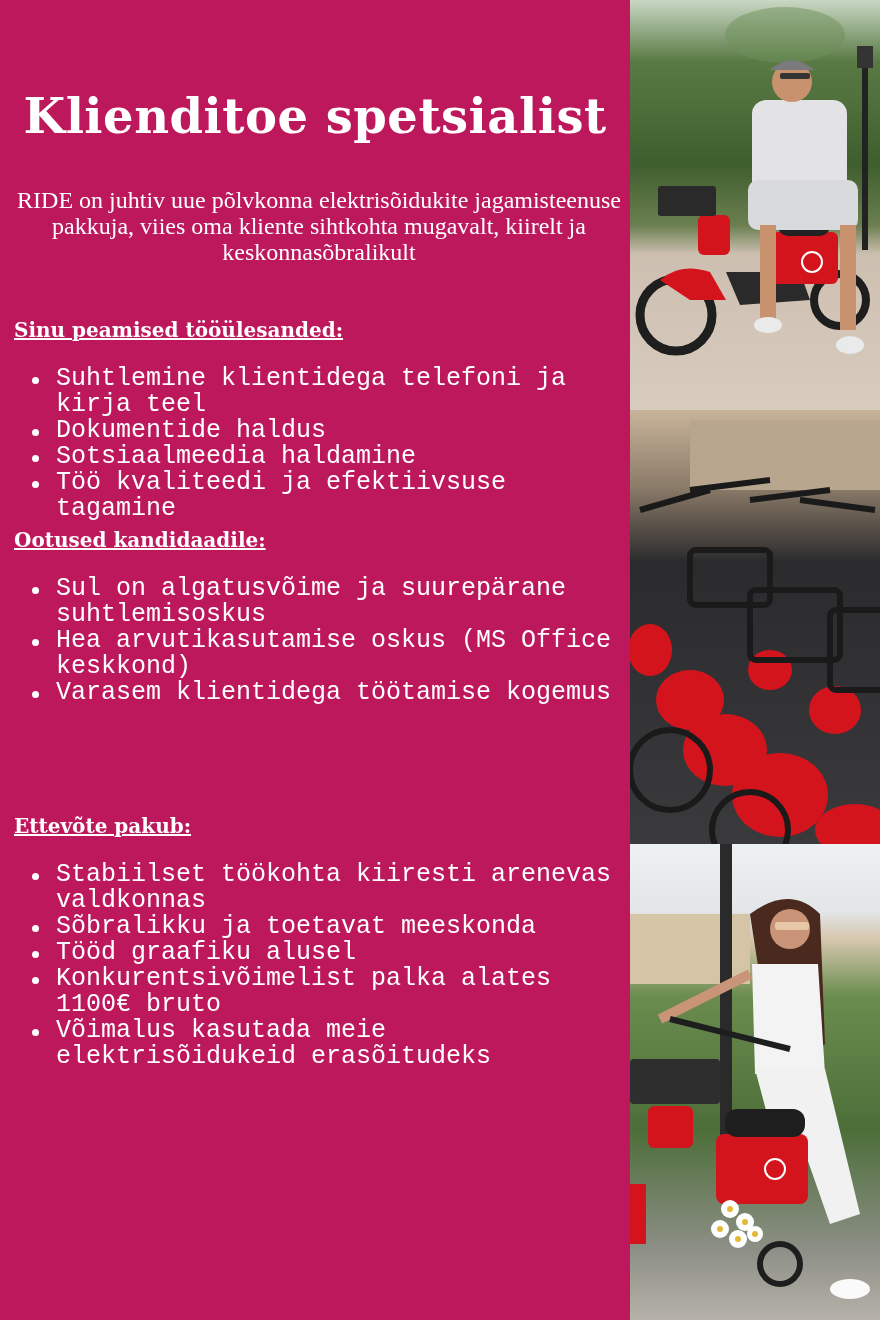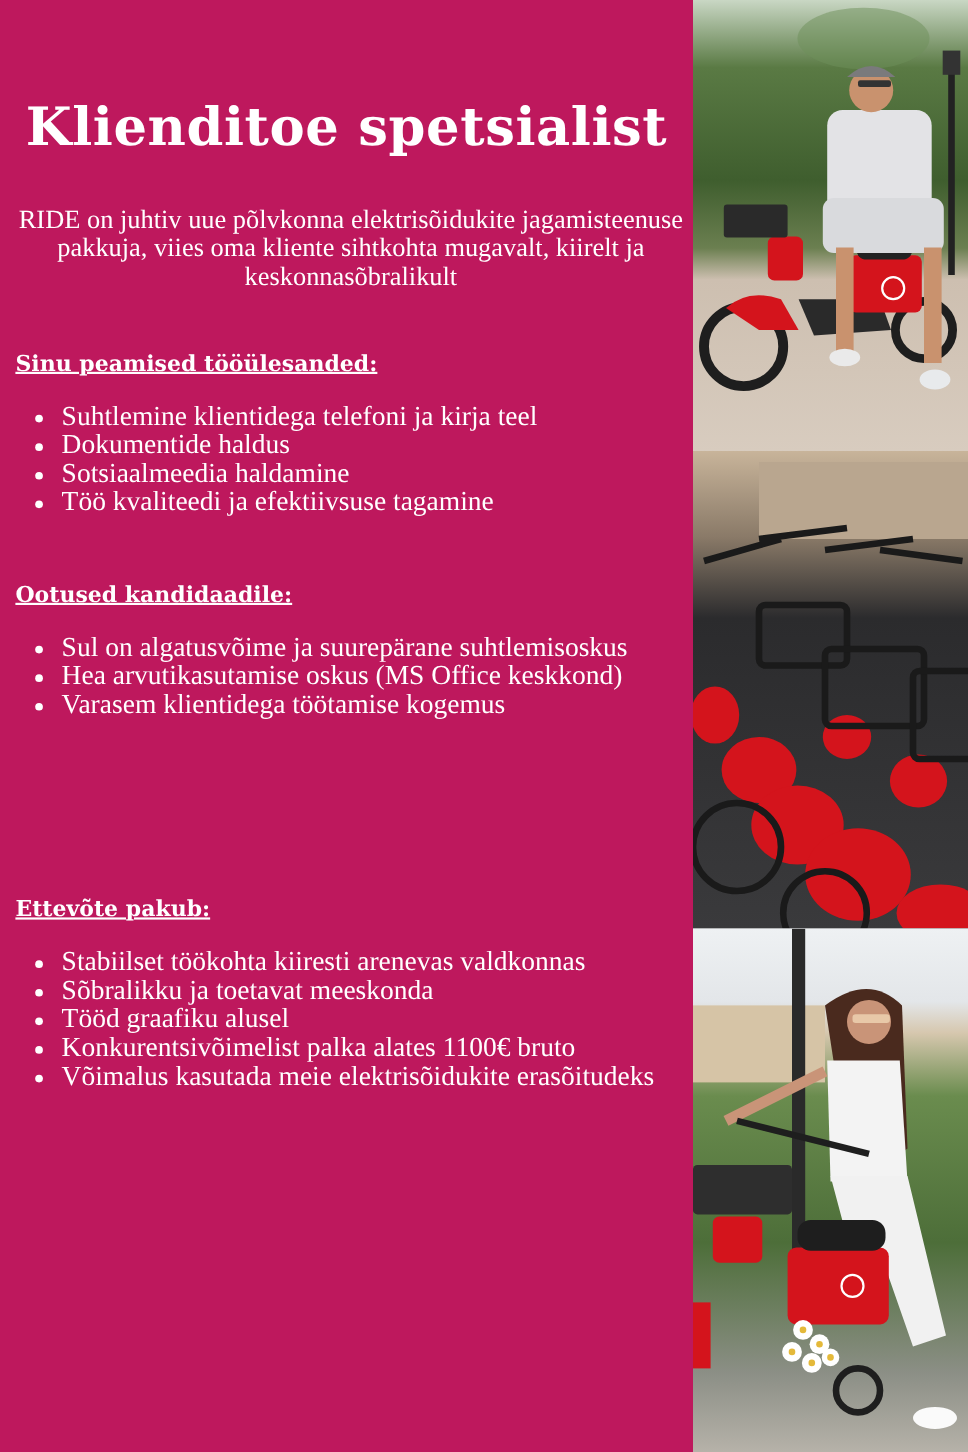--- a/index.html
+++ b/index.html
@@ -17,21 +17,21 @@
     position: absolute; top: 183px; left: 0; width: 630px; text-align: center;
     font-family: "Liberation Serif", serif;
     font-size: 24px; line-height: 26px; margin: 4px;
   }
   .section { position: absolute; left: 14px; width: 600px; }
   .section h2 {
     margin: 0; font-family: "DejaVu Serif", serif; font-weight: bold; font-size: 20px; line-height: 28px; text-decoration: underline;
   }
   .section ul {
     margin: 22px 0 0 0; padding: 0 0 0 42px; list-style: none;
-    font-family: Liberation Serif, serif; font-size: 25px; line-height: 26px;
+    font-family: Liberation Mono, monospace; font-size: 25px; line-height: 26px;
   }
   .section li { position: relative; }
   .section li::before {
     content: ""; position: absolute; left: -24px; top: 11px; width: 7px; height: 7px;
     border-radius: 50%; background: #fff;
   }
   .s1 { top: 316px; }
   .s2 { top: 526px; }
   .s3 { top: 812px; }
 
@@ -74,21 +74,21 @@
     </ul>
   </div>
 
   <div class="section s3">
     <h2>Ettevõte pakub:</h2>
     <ul>
       <li>Stabiilset töökohta kiiresti arenevas valdkonnas</li>
       <li>Sõbralikku ja toetavat meeskonda</li>
       <li>Tööd graafiku alusel</li>
       <li>Konkurentsivõimelist palka alates 1100€ bruto</li>
-      <li>Võimalus kasutada meie elektrisõidukite erasõitudeks</li>
+      <li>Võimalus kasutada meie elektrisõidukeid erasõitudeks</li>
     </ul>
   </div>
 
 </div>
 
 <div class="photos">
   <div class="photo p1">
     <svg width="250" height="410" viewBox="0 0 250 410">
       <ellipse cx="155" cy="35" rx="60" ry="28" fill="#6e8f5a" opacity="0.5"></ellipse>
       <rect x="232" y="50" width="6" height="200" fill="#222"></rect>

